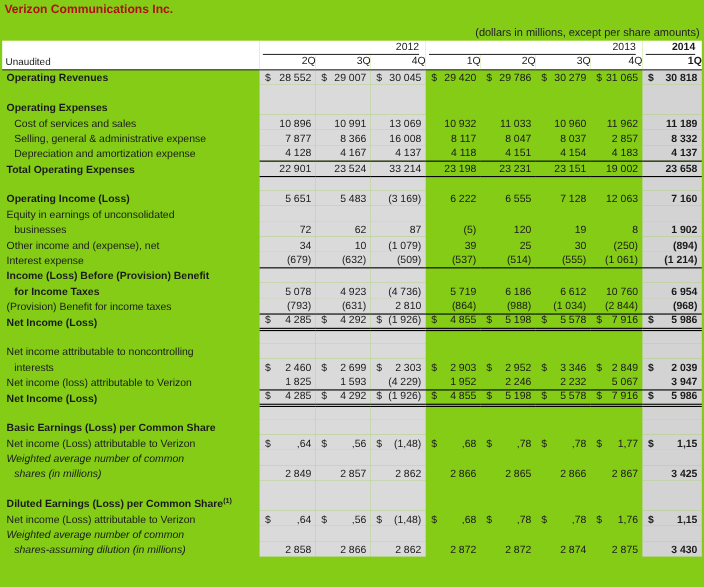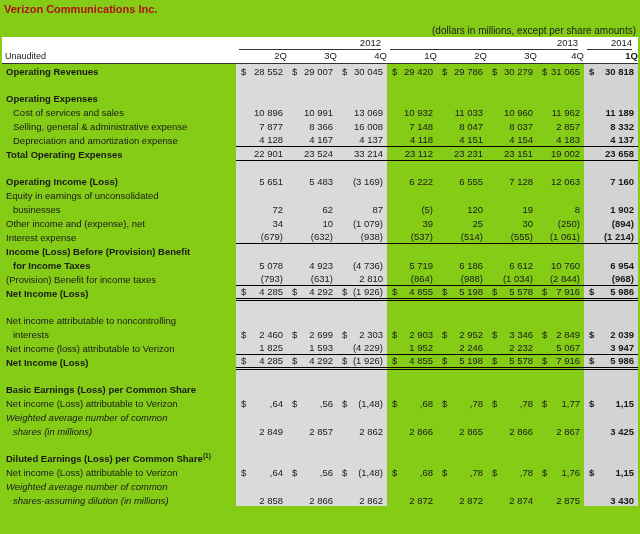--- a/index.html
+++ b/index.html
@@ -11,21 +11,21 @@
   .company{margin-left:4px;font-size:11px;line-height:13px;font-weight:bold;color:#b01116;}
   .title{margin-left:3px;margin-top:1px;font-size:21.5px;line-height:26px;font-weight:normal;color:#1c1c1c;}
   .note{font-size:10px;line-height:10px;text-align:right;margin:10px 4px 1px 0;color:#222;}
 
   table{border-collapse:collapse;table-layout:fixed;width:636px;margin-left:2px;font-size:9.5px;}
   th,td{padding:0;vertical-align:bottom;font-weight:normal;}
 
   thead tr{height:13px;}
   thead th{background:#fff;}
   .grp{border-bottom:1px solid #333;text-align:right;margin:0 6px 0 3px;padding-bottom:1px;line-height:10px;}
-  .grp.b{font-weight:normal;}
+  .grp.b{font-weight:bold;}
   .qrow th{border-bottom:1px solid #333;text-align:right;line-height:10px;padding-bottom:2px;}
   .qrow th.lblh{text-align:left;padding-left:3px;font-size:9px;}
   .qrow th.b{font-weight:bold;}
 
   tbody tr{height:14px;}
   tbody tr.blank{height:13px;}
   td.lbl{padding-left:4px;line-height:10.5px;white-space:nowrap;}
   td.lbl.ind{padding-left:11px;}
   td.lbl.b{font-weight:bold;}
   td.lbl.it{font-style:italic;}
@@ -226,21 +226,21 @@
           </td>
           <td class="num g12">
             <div class="cell">
               <span class="d"></span>
               <span class="v">16 008</span>
             </div>
           </td>
           <td class="num">
             <div class="cell">
               <span class="d"></span>
-              <span class="v">7 148</span>
+              <span class="v">8 117</span>
             </div>
           </td>
           <td class="num">
             <div class="cell">
               <span class="d"></span>
               <span class="v">8 047</span>
             </div>
           </td>
           <td class="num">
             <div class="cell">
@@ -328,21 +328,21 @@
           </td>
           <td class="num g12 rt rb">
             <div class="cell">
               <span class="d"></span>
               <span class="v">33 214</span>
             </div>
           </td>
           <td class="num rt rb">
             <div class="cell">
               <span class="d"></span>
-              <span class="v">23 112</span>
+              <span class="v">23 198</span>
             </div>
           </td>
           <td class="num rt rb">
             <div class="cell">
               <span class="d"></span>
               <span class="v">23 231</span>
             </div>
           </td>
           <td class="num rt rb">
             <div class="cell">
@@ -548,21 +548,21 @@
           </td>
           <td class="num g12 rb">
             <div class="cell">
               <span class="d"></span>
               <span class="v">(632)</span>
             </div>
           </td>
           <td class="num g12 rb">
             <div class="cell">
               <span class="d"></span>
-              <span class="v">(938)</span>
+              <span class="v">(509)</span>
             </div>
           </td>
           <td class="num rb">
             <div class="cell">
               <span class="d"></span>
               <span class="v">(537)</span>
             </div>
           </td>
           <td class="num rb">
             <div class="cell">

